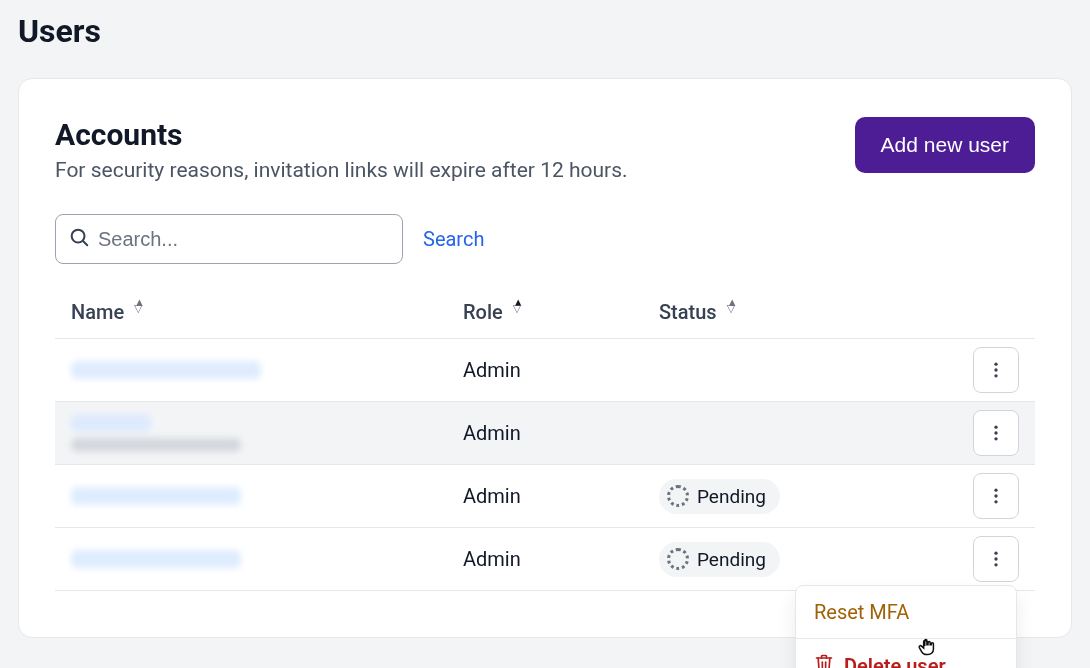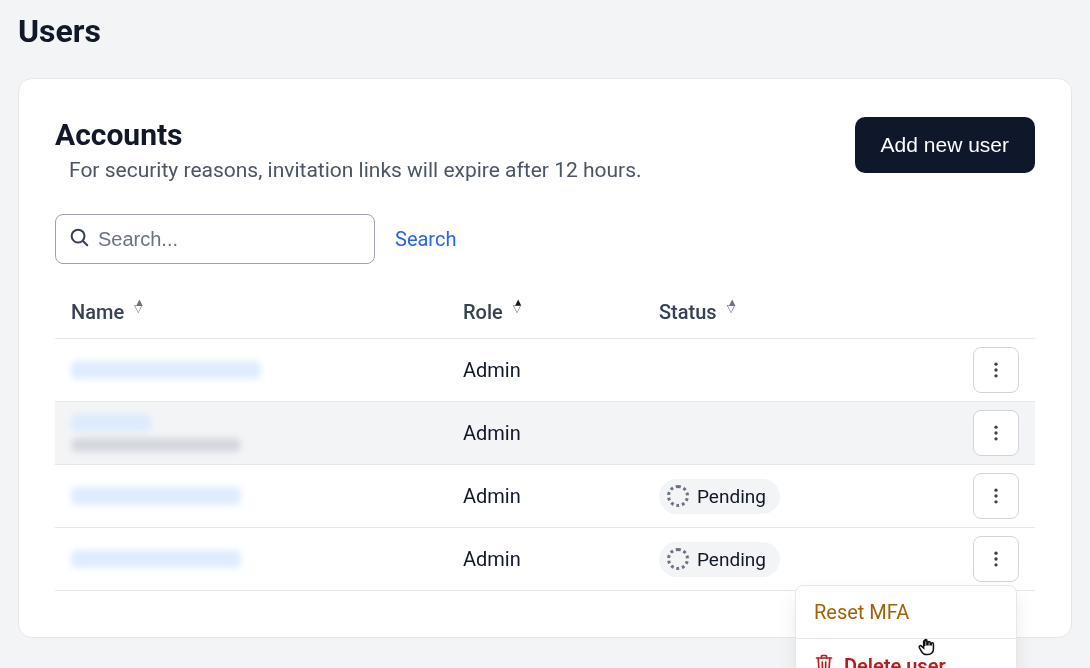--- a/index.html
+++ b/index.html
@@ -34,24 +34,23 @@
   }
   .card-title {
     font-size: 30px;
     font-weight: 700;
     color: #111827;
     margin-bottom: 6px;
   }
   .card-sub {
     font-size: 21px;
     color: #4b5563;
-    margin-left: 14px;
   }
   .add-btn {
-    background: #0f172a;
+    background: #4c1d95;
     color: #ffffff;
     border: none;
     border-radius: 10px;
     padding: 16px 26px;
     font-size: 21px;
     font-weight: 500;
     cursor: pointer;
   }
   .search-row {
     display: flex;
@@ -60,21 +59,21 @@
     margin-top: 32px;
     margin-bottom: 22px;
   }
   .search-box {
     display: flex;
     align-items: center;
     gap: 8px;
     border: 1px solid #9ca3af;
     border-radius: 8px;
     padding: 24px 12px;
-    width: 320px;
+    width: 348px;
     height: 48px;
   }
   .search-box input {
     border: none;
     outline: none;
     font-size: 20px;
     width: 100%;
     color: #111827;
   }
   .search-box input::placeholder { color: #6b7280; }

